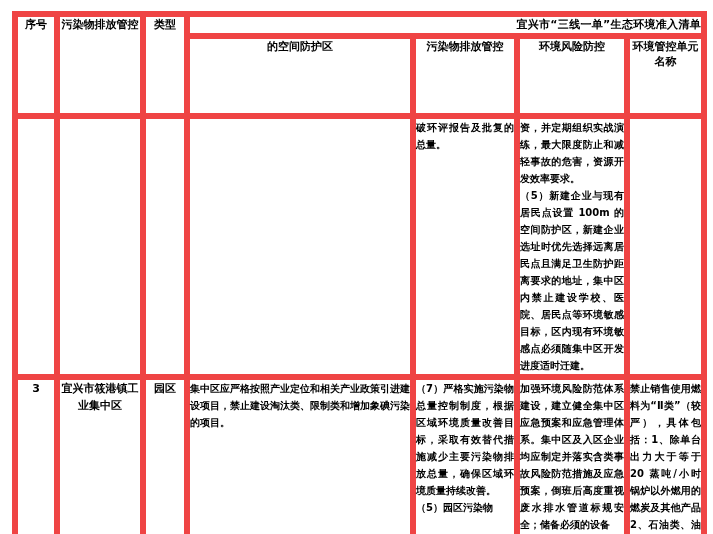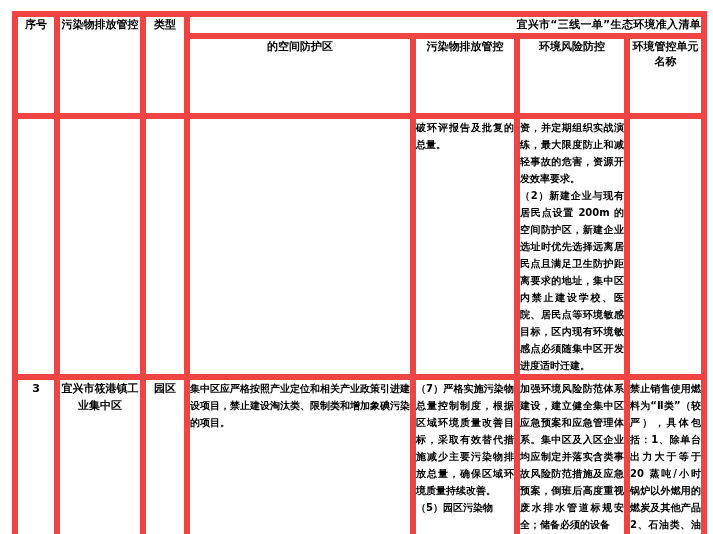--- a/index.html
+++ b/index.html
@@ -119,21 +119,21 @@
       </tr>
 
       <tr class="row-a">
         <td class="center-mid"></td>
         <td class="center-mid"></td>
         <td class="center-mid"></td>
         <td class="body-cell"></td>
         <td class="body-cell">破环评报告及批复的总量。</td>
         <td class="body-cell">
             <p>资，并定期组织实战演练，最大限度防止和减轻事故的危害，资源开发效率要求。</p>
-            <p>（2）新建企业与现有居民点设置 200m 的空间防护区，新建企业选址时优先选择远离居民点且满足卫生防护距离要求的地址，集中区内禁止建设学校、医院、居民点等环境敏感目标，区内现有环境敏感点必须随集中区开发进度适时迁建。</p>
+            <p>（5）新建企业与现有居民点设置 100m 的空间防护区，新建企业选址时优先选择远离居民点且满足卫生防护距离要求的地址，集中区内禁止建设学校、医院、居民点等环境敏感目标，区内现有环境敏感点必须随集中区开发进度适时迁建。</p>
           </td>
         <td class="body-cell"></td>
       </tr>
 
       <tr class="row-b">
         <td class="center-mid">3</td>
         <td class="center-mid">宜兴市筱港镇工业集中区</td>
         <td class="center-mid">园区</td>
         <td class="body-cell">集中区应严格按照产业定位和相关产业政策引进建设项目，禁止建设淘汰类、限制类和增加象碘污染的项目。</td>
         <td class="body-cell">

